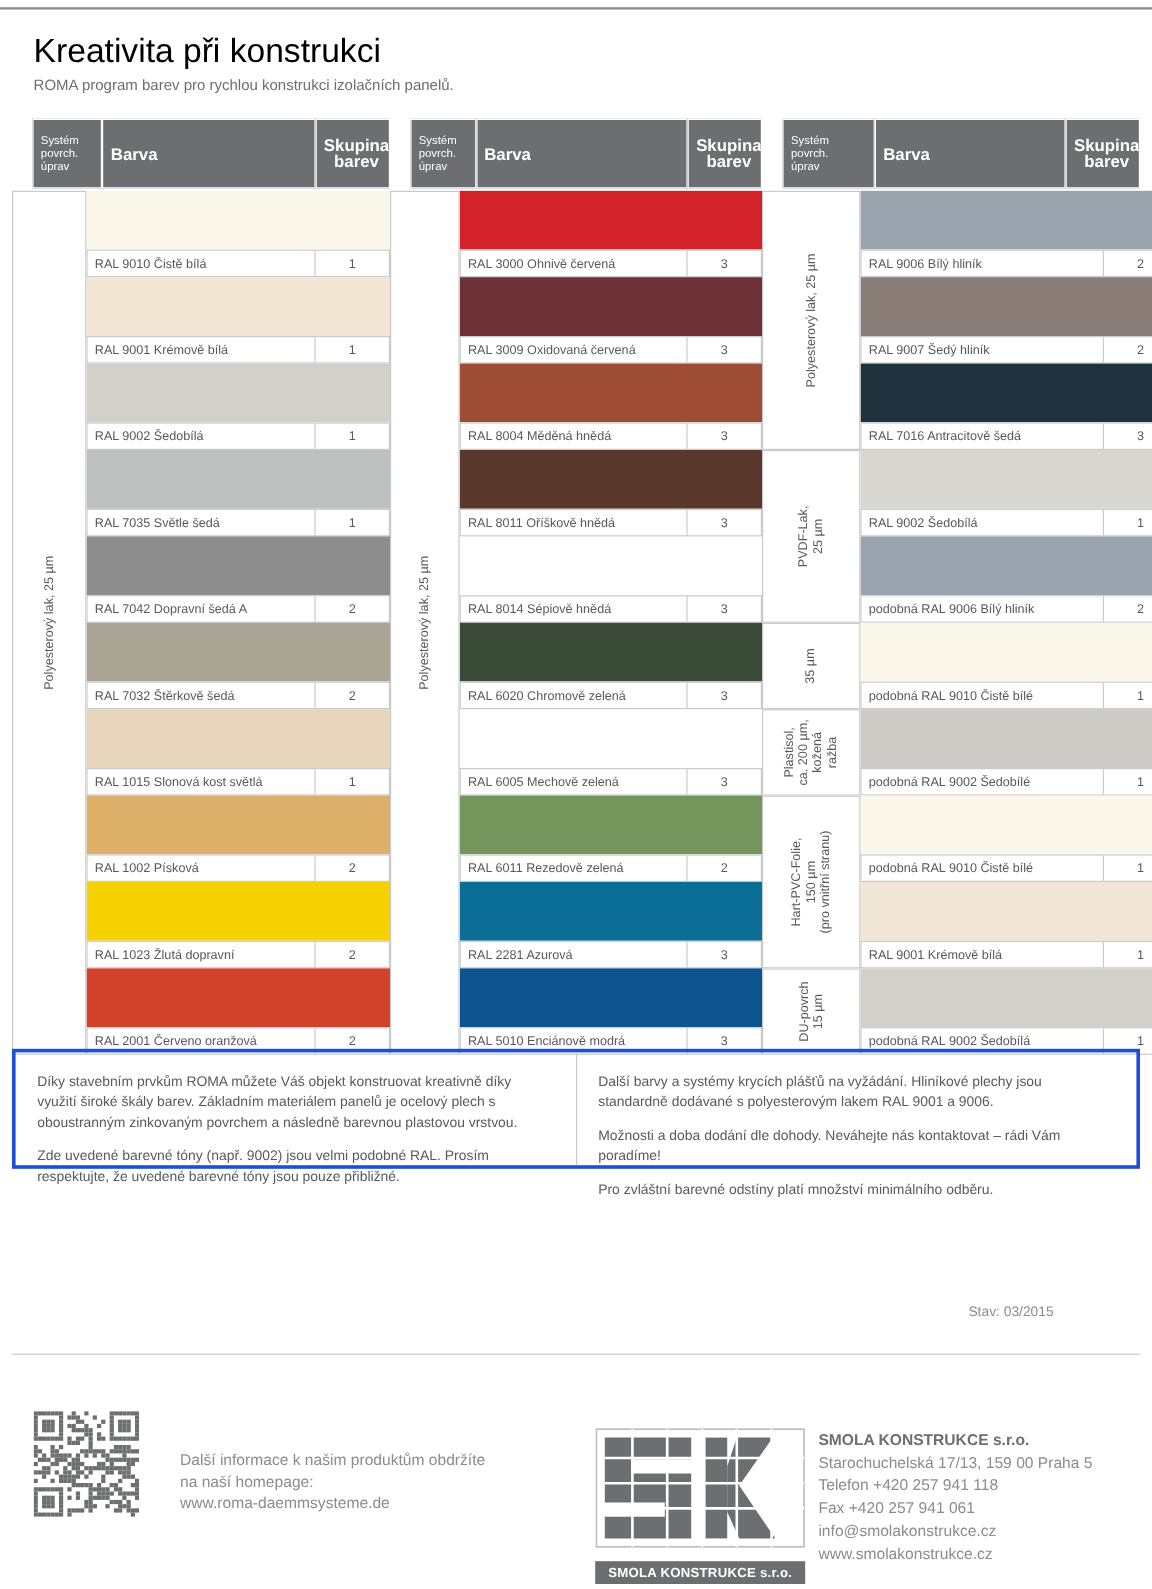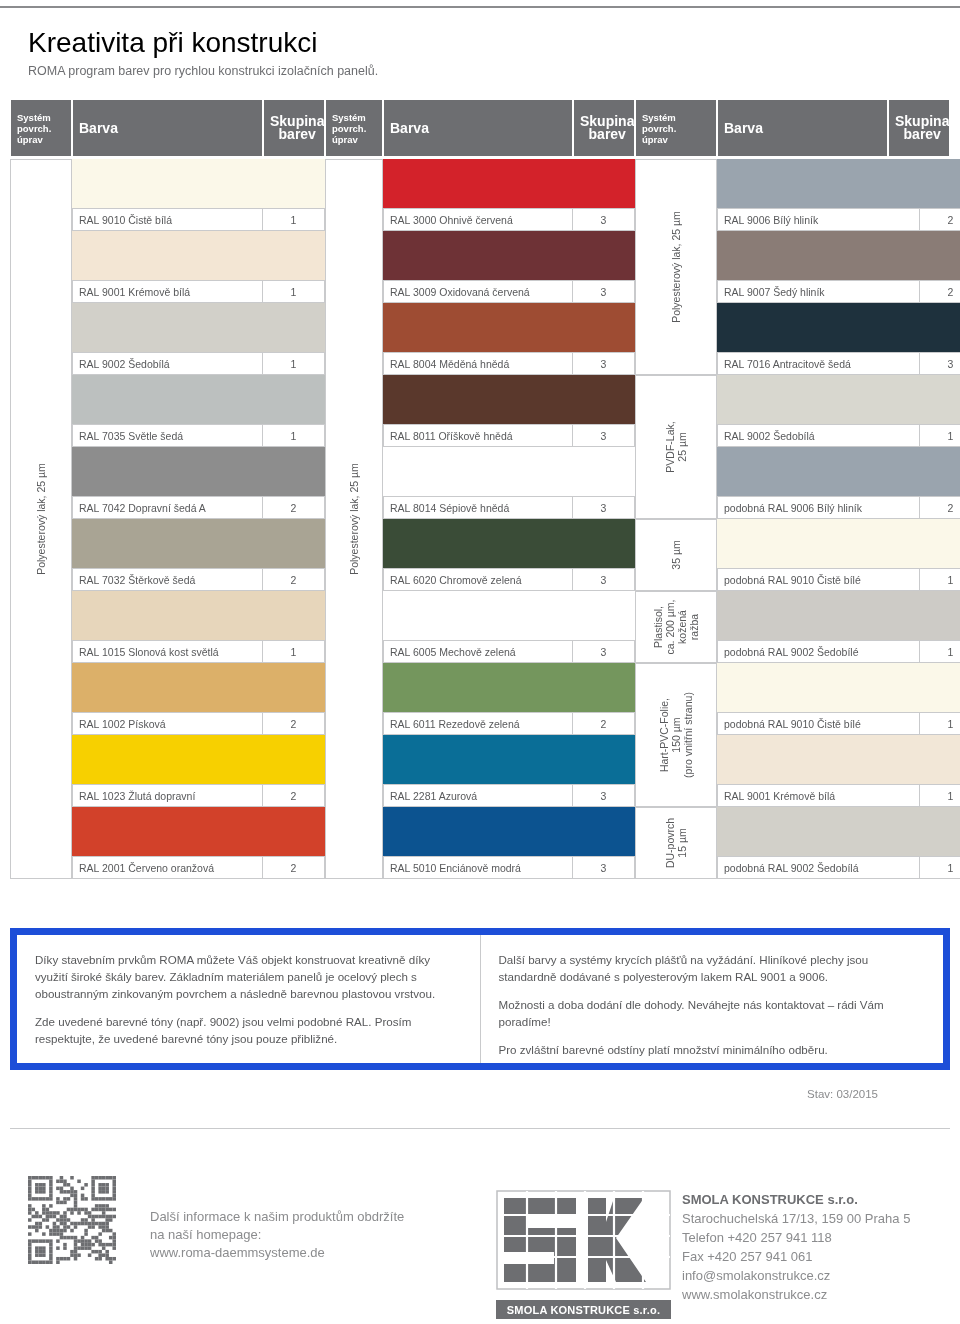--- a/index.html
+++ b/index.html
@@ -21,21 +21,21 @@
 
   
   .table { position:absolute; left:10px; top:99px; width:940px; }
   .thead { display:flex; height:58px; }
   .th {
     background:#6d6e71; color:#fff; border:1px solid #fff;
     display:flex; align-items:center; padding:0 6px;
     font-size:11px; line-height:13px; font-weight:700;
   }
   .th.big { font-size:14px;text-align:center; }
-  .th.sys { font-size:9.5px; line-height:11px; font-weight:700; align-items:center; }
+  .th.sys { font-size:9.5px; line-height:11px; font-weight:400; align-items:center;margin-left:17px; }
 
   .cols { display:flex; margin-top:2px; }
   .group { position:relative; }
 
   .sysband {
     position:absolute; left:0; top:0; width:100%;
     border:1px solid #c9cacc; background:#fff;
     display:flex; align-items:center; justify-content:center;
   }
   .sysband span {
@@ -44,21 +44,21 @@
   }
   .sysband.multi span { white-space:pre; }
 
   .swatchrow { display:flex; flex-direction:column; }
   .swatch { width:100%; }
   .labelrow { display:flex; height:23px; border:1px solid #c9cacc; background:#fff; }
   .lbl { flex:1; display:flex; align-items:center; padding-left:6px; font-size:10.5px; color:#58595b; white-space:nowrap; }
   .grp { width:62px; border-left:1px solid #c9cacc; display:flex; align-items:center; justify-content:center; font-size:10.5px; color:#58595b; }
 
   
-  .notes { position:absolute; left:10px; top:928px; width:940px; height:142px; border:7px solid #1d4ed8; display:flex; }
+  .notes { position:absolute; left:10px; top:874px; width:940px; height:100px; border:3px solid #1d4ed8; display:flex; }
   .notecol { flex:1; padding:16px 18px 0 18px; }
   .notecol.second { border-left:1px solid #c9cacc; }
   .notecol p { font-size:11.6px; line-height:17px; color:#58595b; margin-bottom:11px; }
 
   .stav { position:absolute; right:82px; top:1088px; font-size:11.5px; color:#8b8c8e; }
 
   .footer-rule { position:absolute; left:10px; top:1128px; width:940px; height:1px; background:#c9cacc; }
 
   
   .footer { position:absolute; left:0; top:1150px; width:960px; height:174px; }

